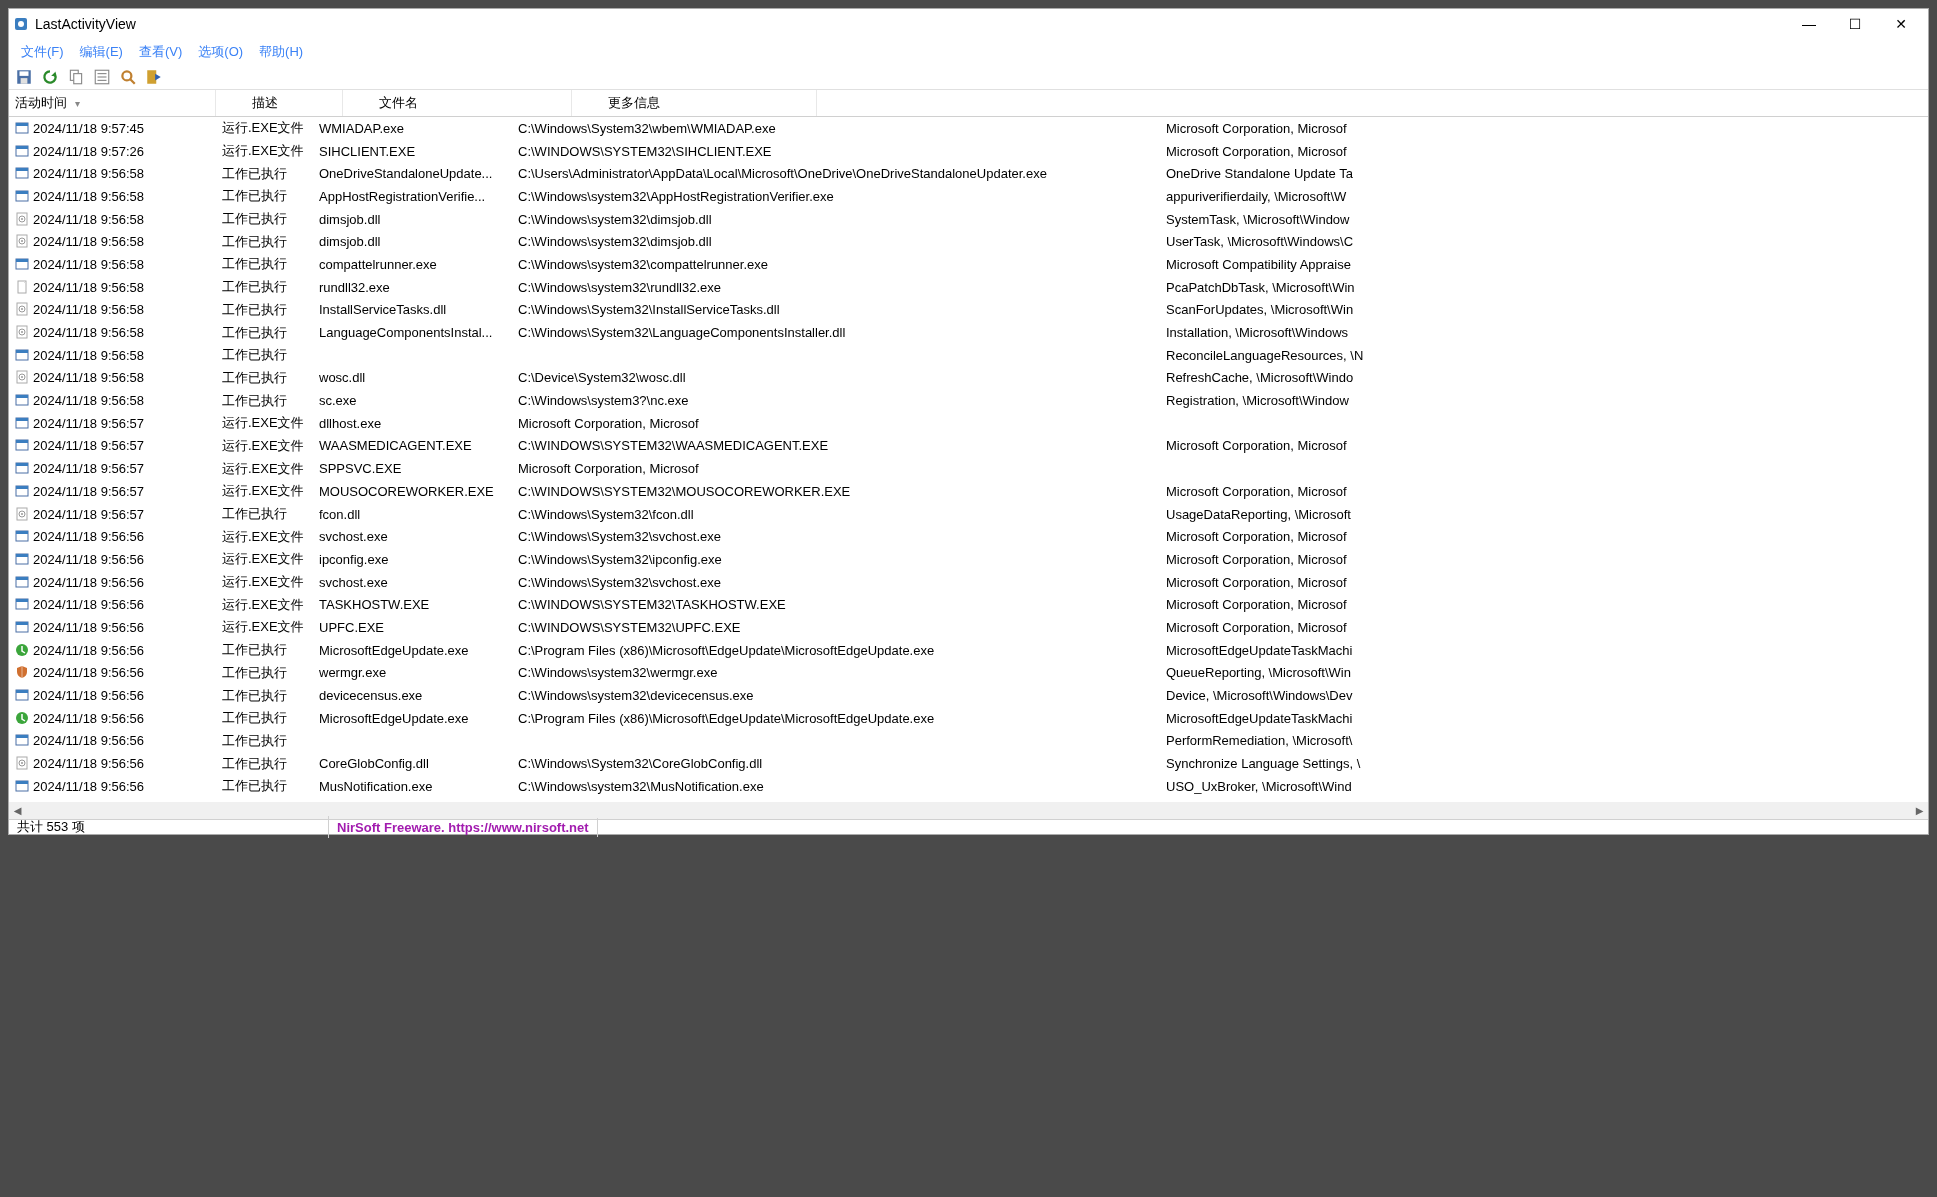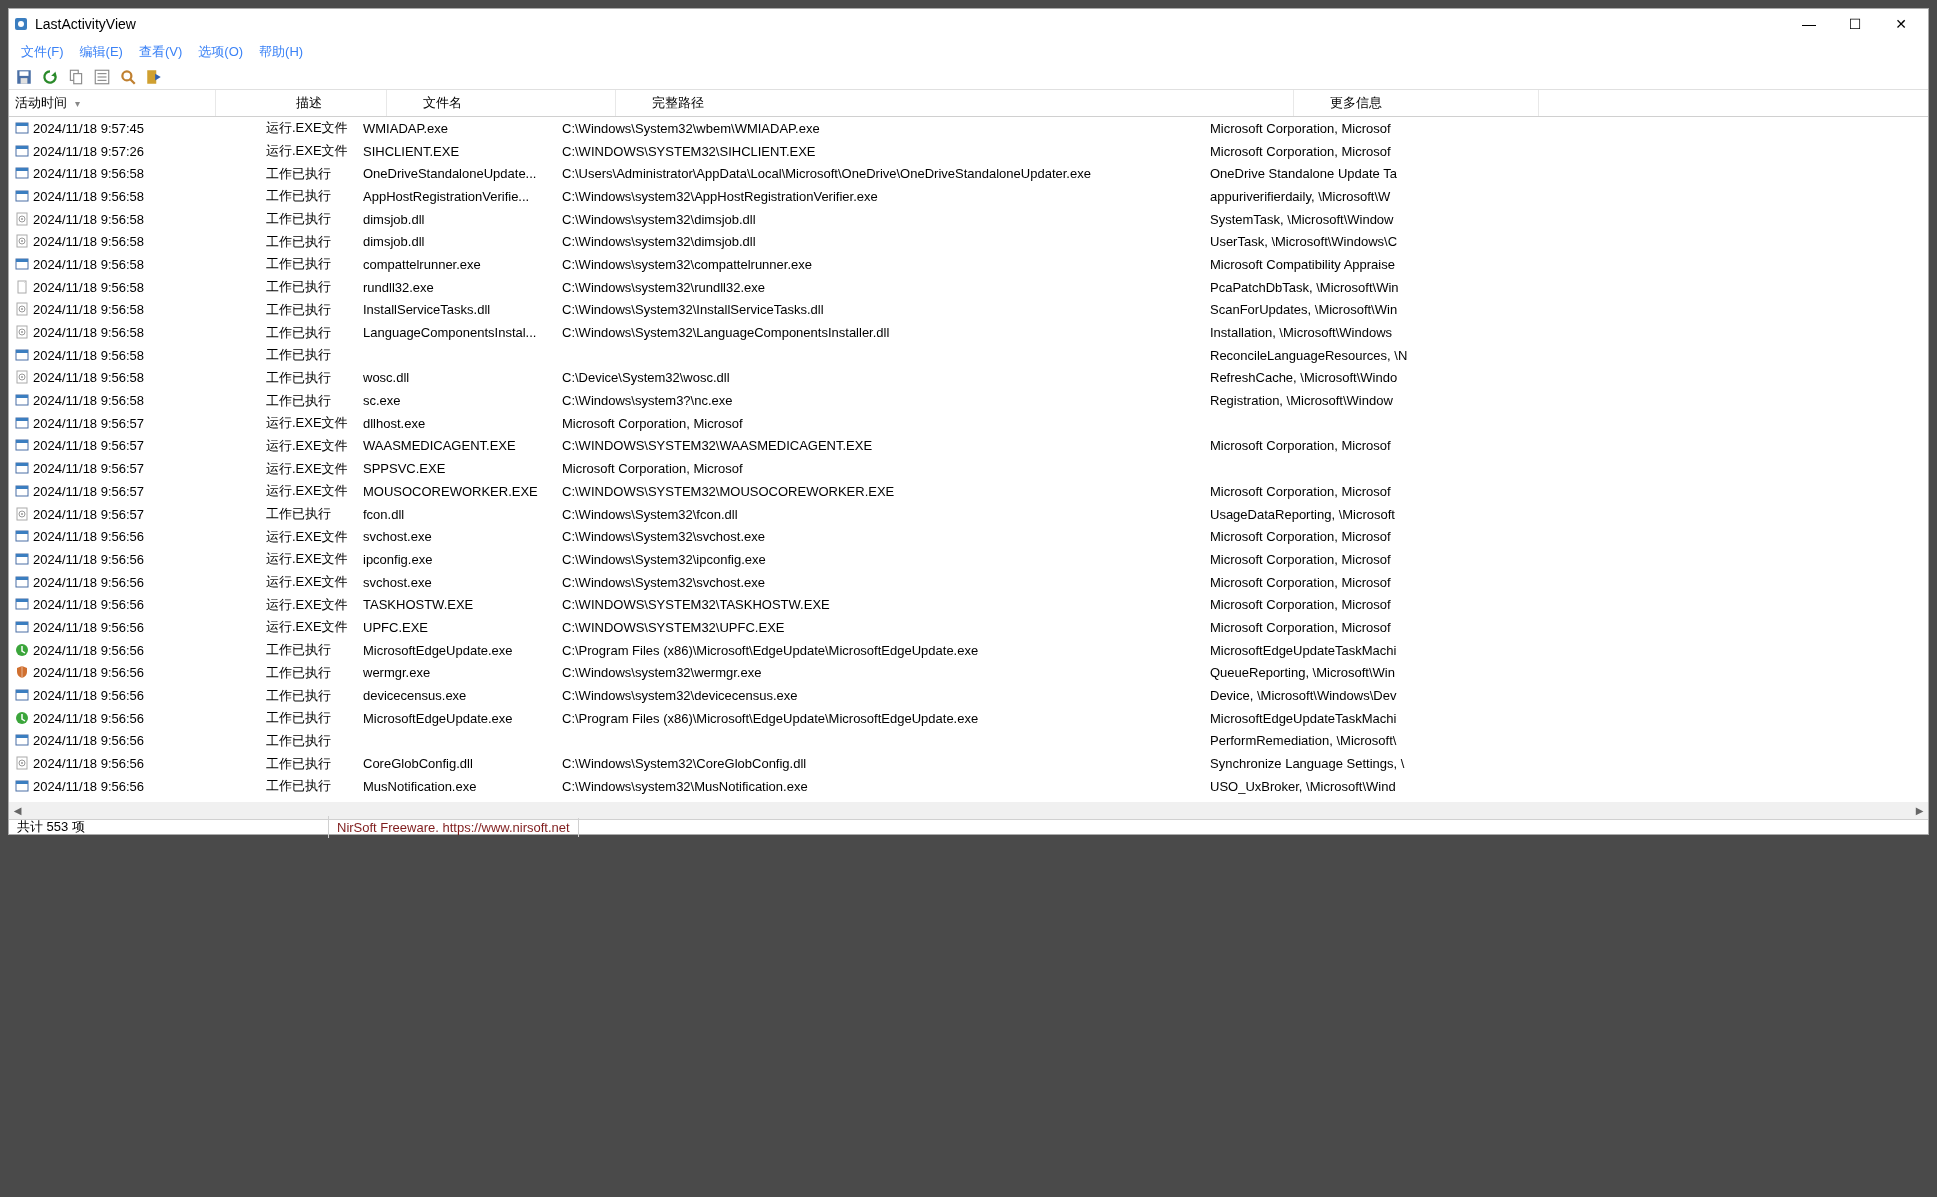--- a/index.html
+++ b/index.html
@@ -120,21 +120,21 @@
   display: flex;
 }
 .file-icon {
   width: 14px;
   height: 14px;
   margin-right: 4px;
   display: inline-block;
   flex-shrink: 0;
 }
 .col-time { width: 207px; }
-.col-desc { width: 97px; margin-left: 44px; }
+.col-desc { width: 97px; }
 .col-file { width: 199px; }
 .col-path { width: 648px; }
 .col-info { width: 215px; }
 
 .hscroll {
   height: 17px;
   background: #f0f0f0;
   display: flex;
   align-items: center;
 }
@@ -158,22 +158,22 @@
   align-items: center;
   border-top: 1px solid #d0d0d0;
   font-size: 13px;
 }
 .statusbar .sb-cell {
   padding: 2px 8px;
   border-right: 1px solid #d0d0d0;
 }
 .statusbar .sb-count { width: 320px; }
 .statusbar .sb-link {
-  color: #7f1d1d;
-  font-weight: normal;
+  color: #a21caf;
+  font-weight: bold;
 }
 
 .list-body::-webkit-scrollbar { width: 17px; }
 .list-body::-webkit-scrollbar-track { background: #f0f0f0; }
 .list-body::-webkit-scrollbar-thumb { background: #c0c0c0; }
 </style>
 </head>
 <body>
 
 <div class="window">
@@ -241,21 +241,20 @@
           <path d="M9 5l5 3-5 3z" fill="#3060b0"></path>
         </svg>
       </div>
   </div>
 
   <div class="list-container">
     <div class="list-header">
       <div class="col col-time"><span>活动时间</span><span class="sort-arrow">▾</span></div>
       <div class="col col-desc">描述</div>
       <div class="col col-file">文件名</div>
-      <div class="col col-path">完整路径</div>
       <div class="col col-info">更多信息</div>
     </div>
     <div class="list-body" id="list-body">
         <div class="row">
           <div class="cell cell-time col-time">
             <span class="file-icon"><svg viewBox="0 0 14 14">
                 <rect x="1" y="2" width="12" height="10" fill="#fff" stroke="#4a6fa5"></rect>
                 <rect x="1" y="2" width="12" height="3" fill="#3b7ec0"></rect>
               </svg></span>
             <span>2024/11/18 9:57:45</span>

